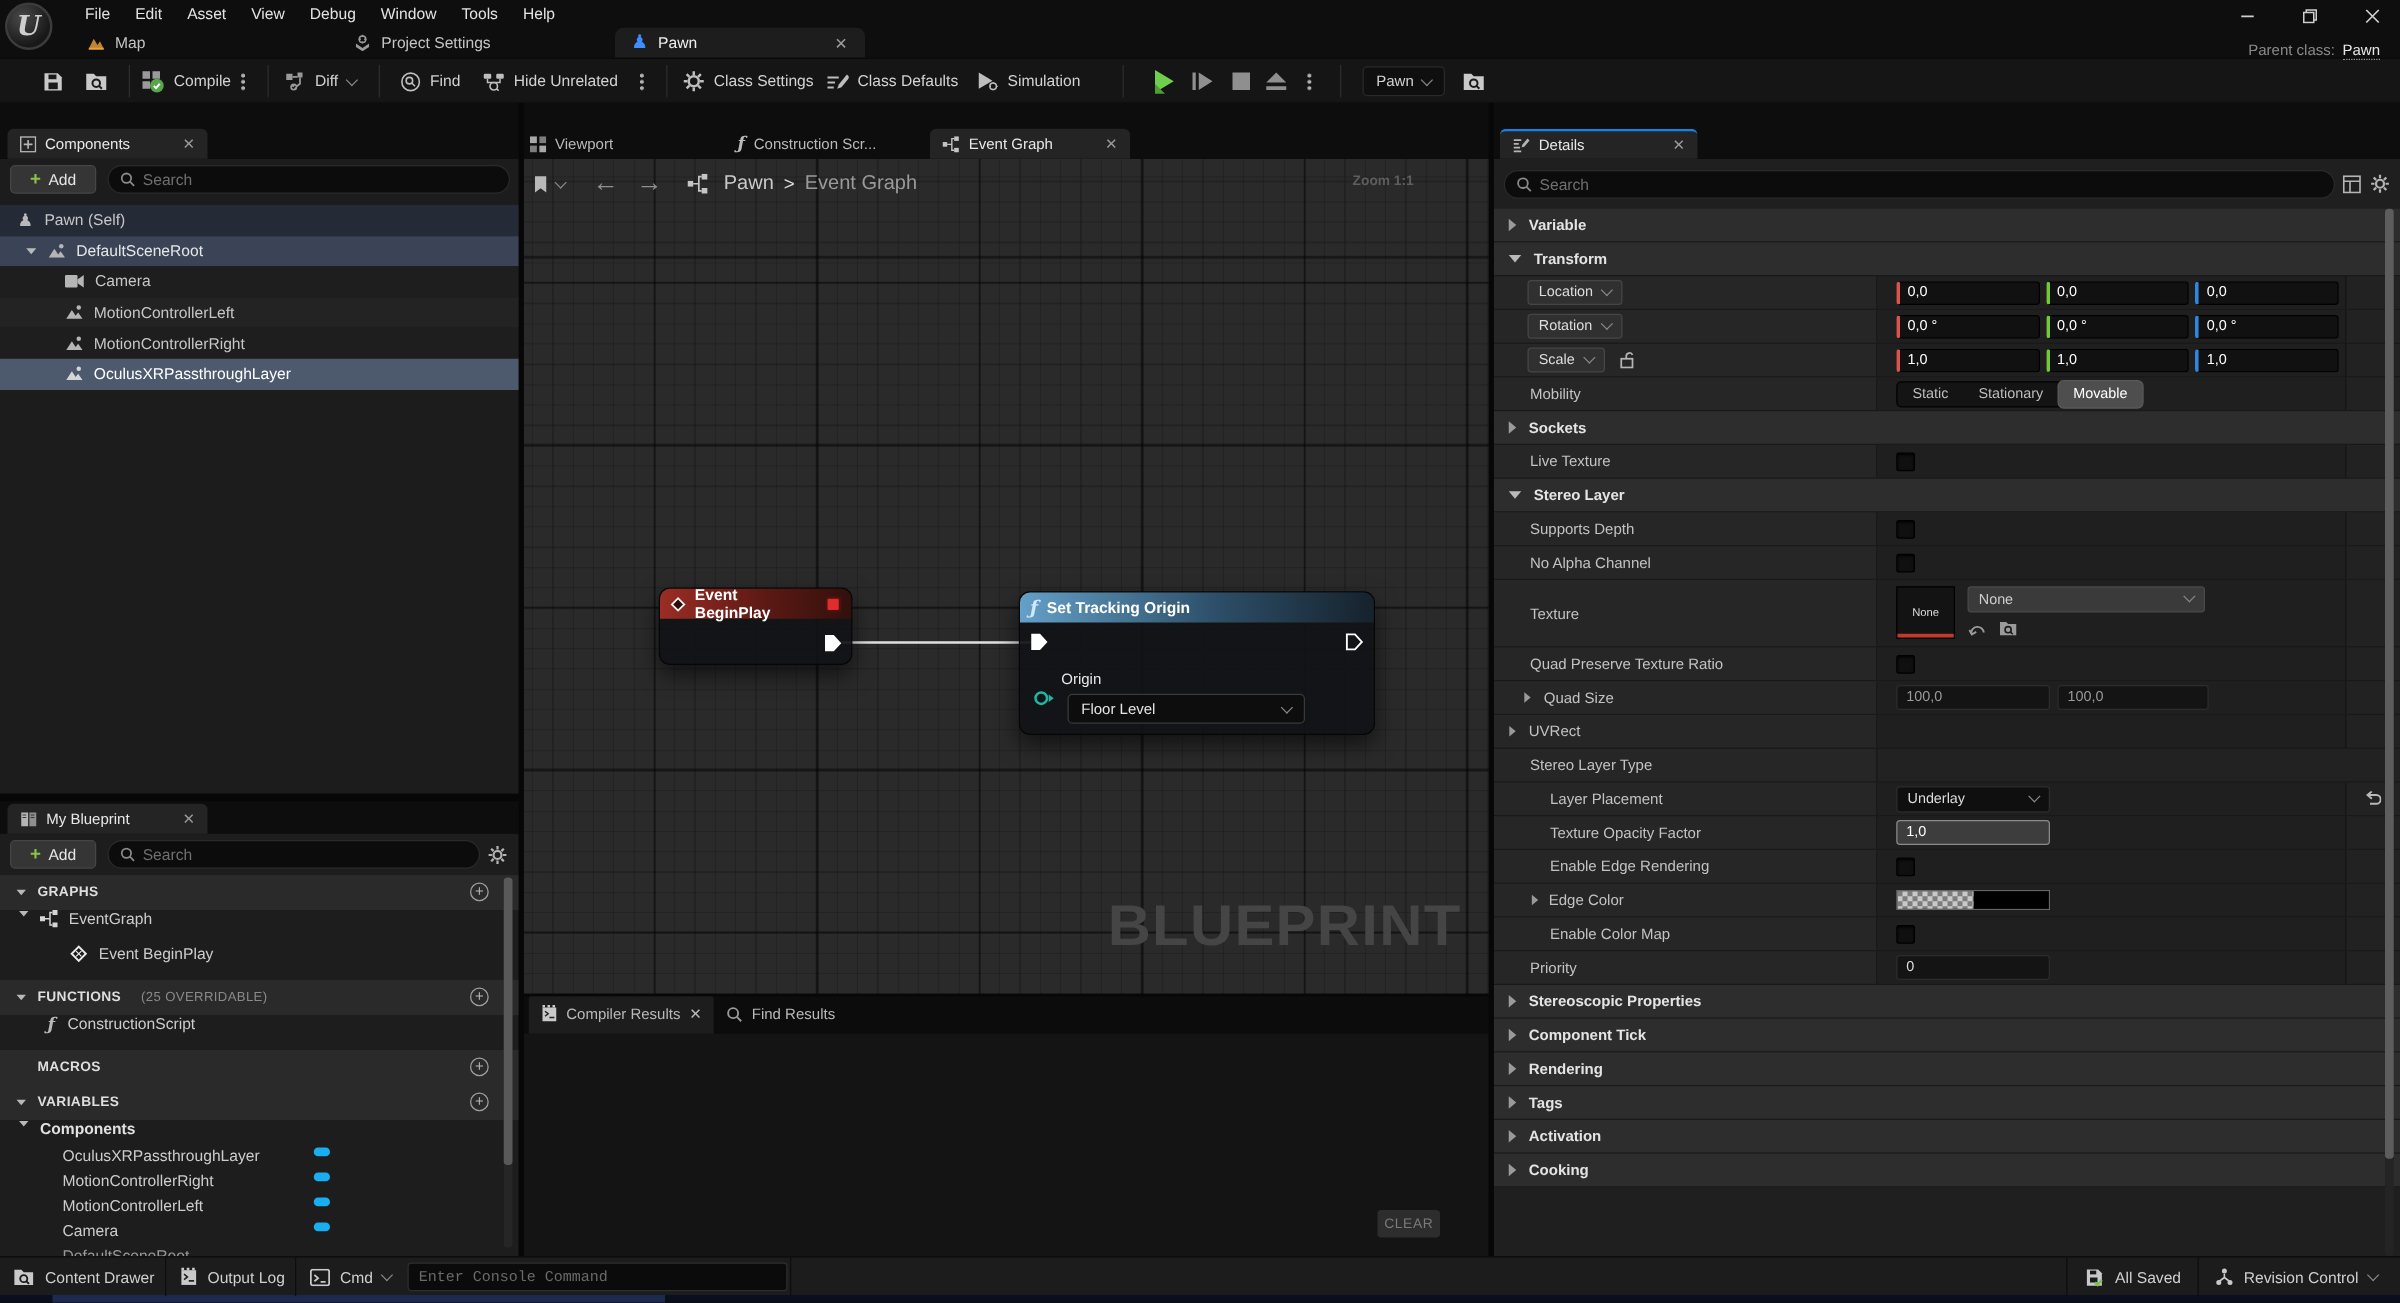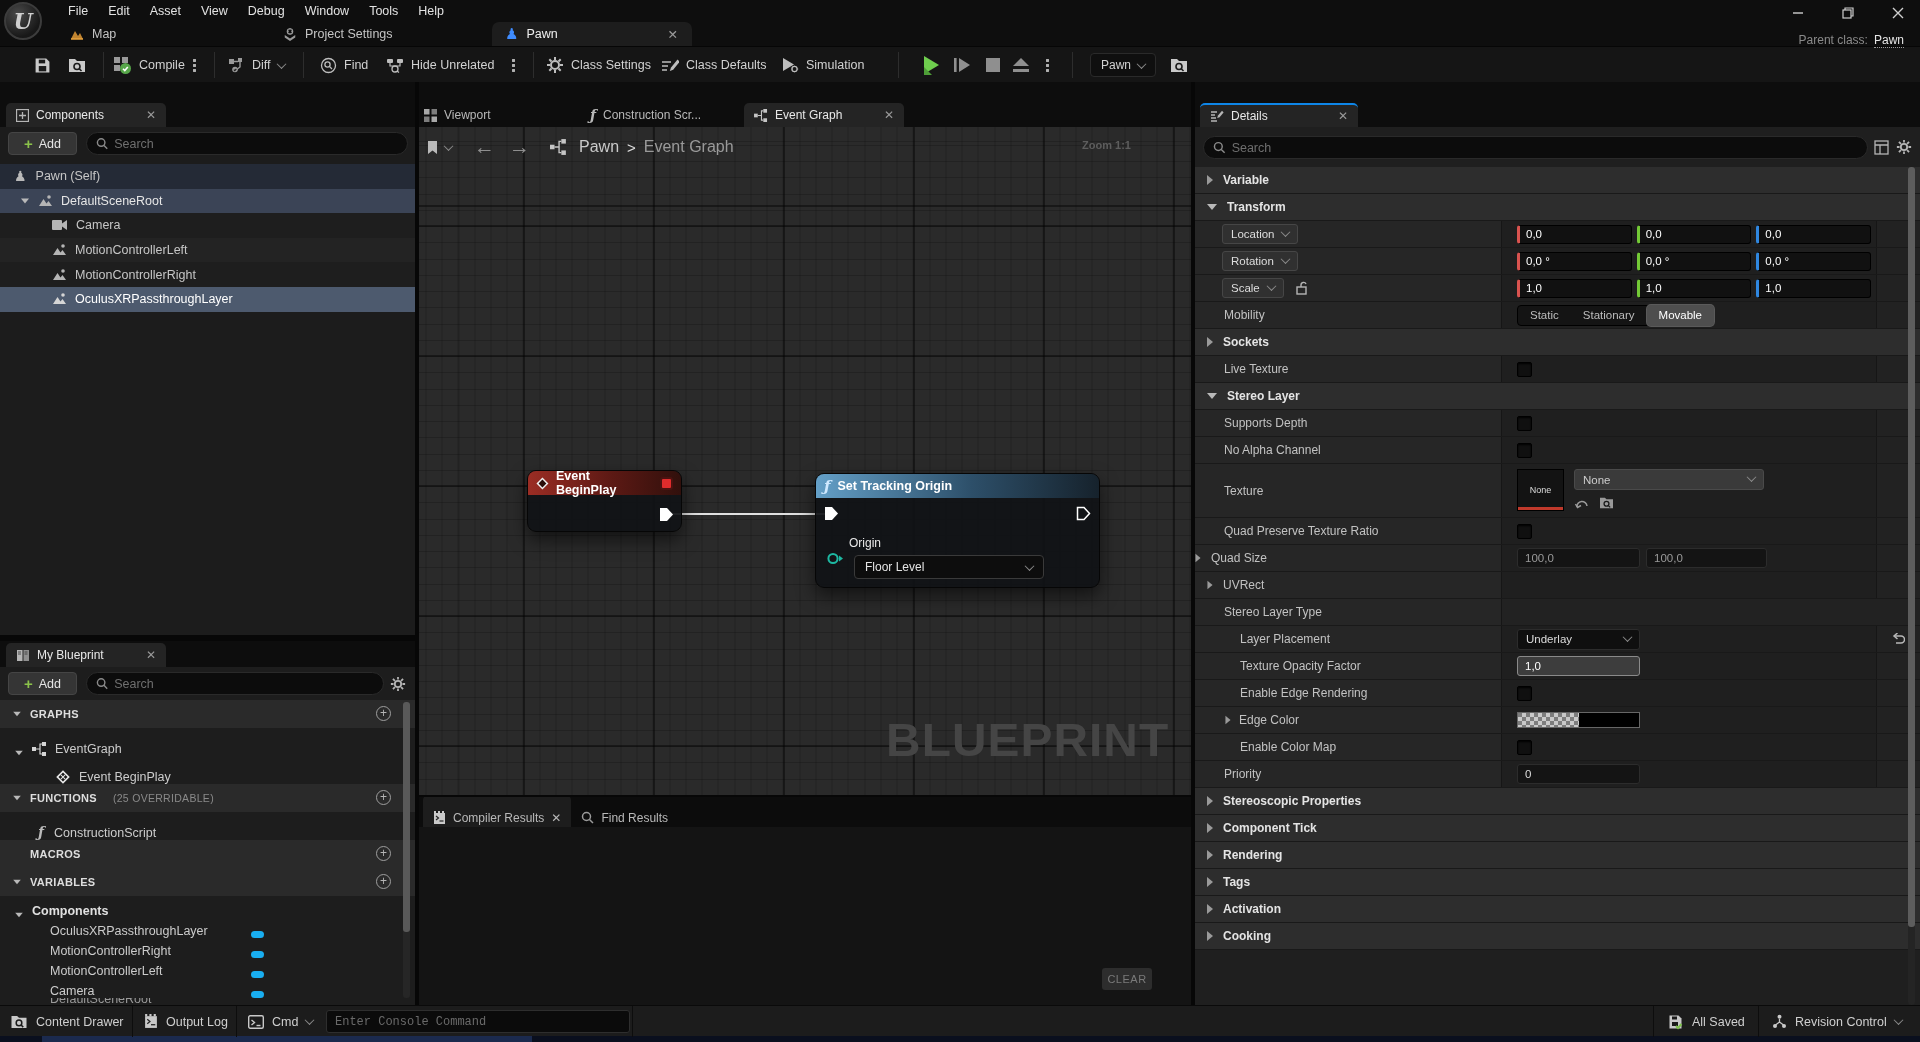--- a/index.html
+++ b/index.html
@@ -33,21 +33,21 @@
 .searchbox input::placeholder{color:#6f6f6f}
 .addbtn{position:absolute;background:#353535;border:1px solid #454545;border-radius:4px;display:flex;align-items:center;justify-content:center;gap:6px;font-size:12.5px;color:#e6e6e6}
 .addbtn .plus{color:#8bc24a;font-size:15px;font-weight:bold;line-height:10px}
 
 .crow{display:flex;align-items:center;font-size:12.5px;color:#c6c6c6;height:24.6px;position:relative}
 .tri{width:0;height:0;display:inline-block}
 .t-d{border-left:5px solid transparent;border-right:5px solid transparent;border-top:6px solid #b9b9b9}
 .t-r{border-top:5px solid transparent;border-bottom:5px solid transparent;border-left:6px solid #9a9a9a}
 
 .mbhead{position:absolute;left:0;width:415px;background:#2a2a2a;display:flex;align-items:center;font-size:11px;font-weight:bold;color:#dedede;letter-spacing:.3px}
-.mbrow{position:absolute;left:0;width:403px;display:flex;align-items:flex-end;font-size:12.5px;color:#cscsc}
+.mbrow{position:absolute;left:0;width:403px;display:flex;align-items:flex-start;font-size:12.5px;color:#cscsc}
 .mbrow{color:#cccccc}
 .oplus{position:absolute;width:15px;height:15px;border:1.4px solid #9e9e9e;border-radius:50%;color:#b5b5b5;font-size:12px;line-height:12px;text-align:center}
 .pill{position:absolute;left:251px;width:13px;height:7px;border-radius:4px;background:#19aef0}
 
 #graph{position:absolute;left:419px;top:127px;width:772px;height:670px;overflow:hidden;z-index:3;
 background-color:#2a2a2a;
 background-image:
 repeating-linear-gradient(90deg,rgba(0,0,0,.42) 0 2px,transparent 2px 130px),
 repeating-linear-gradient(0deg,rgba(0,0,0,.42) 0 2px,transparent 2px 130px),
 repeating-linear-gradient(90deg,rgba(0,0,0,.18) 0 1px,transparent 1px 16.25px),
@@ -55,21 +55,21 @@
 background-position:104px 0,0 80px,6.5px 0,0 15px}
 .gnode{position:absolute;border-radius:9px;background:rgba(16,18,21,.93);border:1px solid #060606;box-shadow:0 8px 18px rgba(0,0,0,.55)}
 .ghead{height:24px;border-radius:8px 8px 0 0;display:flex;align-items:center;padding:0 8px;gap:7px;color:#fff;font-size:12.5px;font-weight:bold}
 .execpin{width:15px;height:15px}
 #watermark{position:absolute;right:22px;top:586px;font-size:46px;font-weight:bold;color:#454545;letter-spacing:1px;transform:scaleX(1.04);transform-origin:right}
 #zoomlabel{position:absolute;right:60px;top:12px;font-size:11px;font-weight:bold;color:#5d5d5d}
 .crumb{position:absolute;top:8px;left:7px;height:24px;display:flex;align-items:center;color:#aaa}
 
 #compiler{position:absolute;left:419px;top:797px;width:772px;height:208px;background:#141414;z-index:3}
 #compiler .strip{height:30px;background:#0c0c0c;display:flex;align-items:flex-end}
-.ctab{height:26px;display:flex;align-items:flex-start;gap:7px;font-size:12px;color:#b9b9b9;padding:16px 10px}
+.ctab{height:26px;display:flex;align-items:center;gap:7px;font-size:12px;color:#b9b9b9;padding:16px 10px}
 .ctab.active{background:#1d1d1d;border-radius:5px 5px 0 0}
 #clearbtn{position:absolute;right:39px;bottom:15px;width:50px;height:22px;background:#2d2d2d;border-radius:3px;color:#7a7a7a;font-size:11px;letter-spacing:.5px;text-align:center;line-height:22px}
 
 #details{position:absolute;left:1195px;top:127px;width:725px;height:878px;background:#1f1f1f;z-index:4;overflow:hidden}
 .drows{position:absolute;left:0;top:40px;width:725px}
 .drow{display:flex;align-items:center;height:27px;border-bottom:1px solid #191919;position:relative}
 .drow.hdr{background:#2d2d2d;font-weight:bold;color:#e4e4e4;font-size:12px}
 .drow.hdr .tri{margin:0 10px 0 12px}
 .dlabel{width:307px;height:100%;background:#262626;border-right:1px solid #161616;display:flex;align-items:center;font-size:12px;color:#c2c2c2;padding-left:29px;position:relative}
 .dlabel.ind{padding-left:45px}
@@ -708,21 +708,21 @@
     <div class="drow">
       <div class="dlabel">
           <span>Quad Preserve Texture Ratio</span>
         </div>
       <div class="dvalue">
           <span class="checkbox"></span>
         </div>
       <div class="dright"></div>
     </div>
     <div class="drow">
-      <div class="dlabel" style="padding-left:0">
+      <div class="dlabel" style="padding-left:24px">
           <span class="tri t-r" style="margin-right:10px;transform:scale(.85)"></span>
           <span>Quad Size</span>
         </div>
       <div class="dvalue">
           <span class="numf" style="width:123px;color:#9a9a9a">100,0</span>
           <span class="numf" style="width:121px;margin-left:6px;color:#9a9a9a">100,0</span>
         </div>
       <div class="dright"></div>
     </div>
     <div class="drow">

